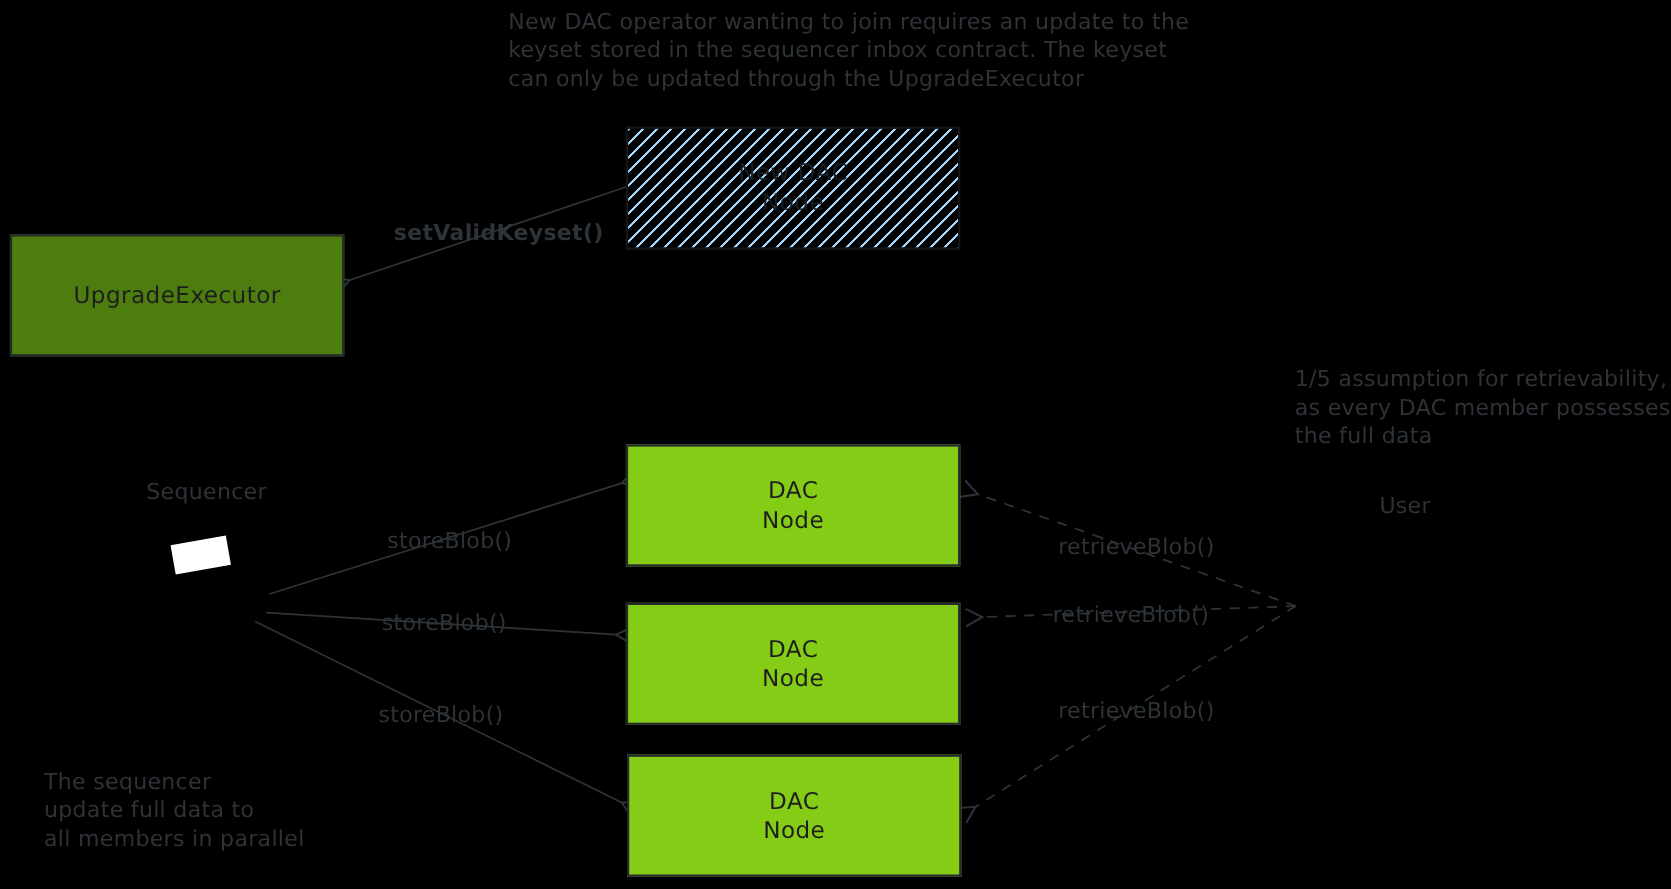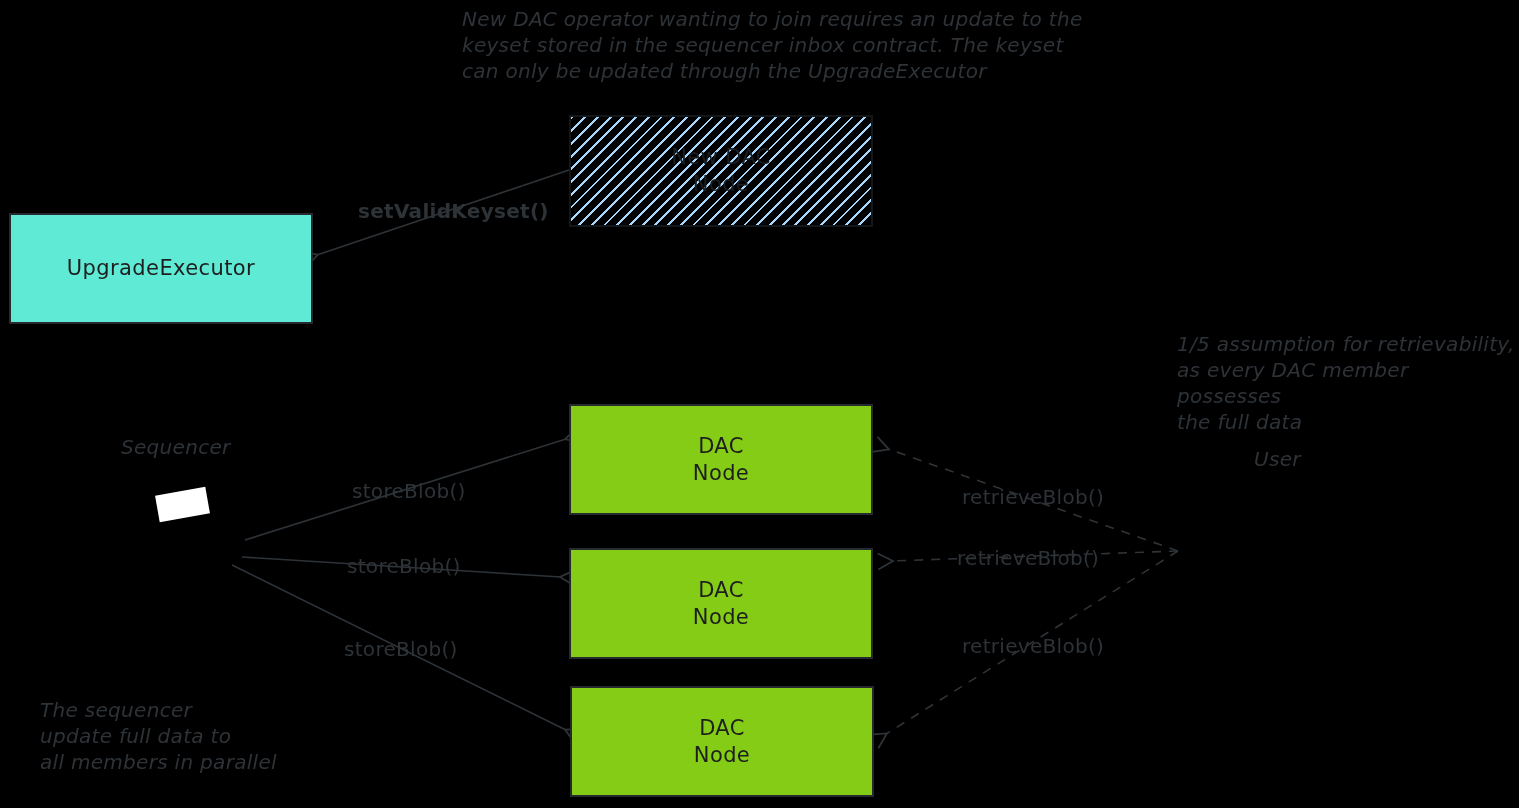--- a/index.html
+++ b/index.html
@@ -10,21 +10,20 @@
     overflow:hidden;
     font-family:"DejaVu Sans", "Liberation Sans", sans-serif;
   }
   .note{
     position:absolute;
     color:#2e3338;
     font-size:20px;
     line-height:26px;
     white-space:pre-line;
     letter-spacing:0.3px;
-    font-style:italic;
   }
   .edge-label{
     position:absolute;
     color:#2e3338;
     font-size:20px;
     white-space:nowrap;
     letter-spacing:0.3px;
   }
   .box{
     position:absolute;
@@ -32,21 +31,21 @@
     align-items:center;
     justify-content:center;
     text-align:center;
     box-sizing:border-box;
     font-size:21px;
     line-height:27px;
     white-space:pre-line;
     letter-spacing:0.4px;
   }
   .box-pink{
-    background:#5eead4;
+    background:#4d7c0f;
     border:2px solid #26292e;
     color:#1e1e1e;
   }
   .box-blue{
     background:#84cc16;
     border:2px solid #26292e;
     color:#1e1e1e;
   }
   .box-hatched{
     background:repeating-linear-gradient(135deg,
@@ -92,21 +91,21 @@
 can only be updated through the UpgradeExecutor</div>
 
   <div class="note" style="left:1177px;top:331px;">1/5 assumption for retrievability,
 as every DAC member possesses
 the full data</div>
 
   <div class="note" style="left:40px;top:697px;">The sequencer
 update full data to
 all members in parallel</div>
 
-  <div class="note" style="left:121px;top:434px;text-align:center;">Sequencer</div>
+  <div class="note" style="left:133px;top:434px;text-align:center;">Sequencer</div>
 
   <div class="note" style="left:1254px;top:446px;">User</div>
 
   <div class="laptop-screen" style="left:157px;top:491px;width:51px;height:27px;"></div>
 
   <div class="box box-hatched" style="left:569px;top:115px;width:304px;height:112px;">
     <span>New DAC
 Node</span>
   </div>
 

